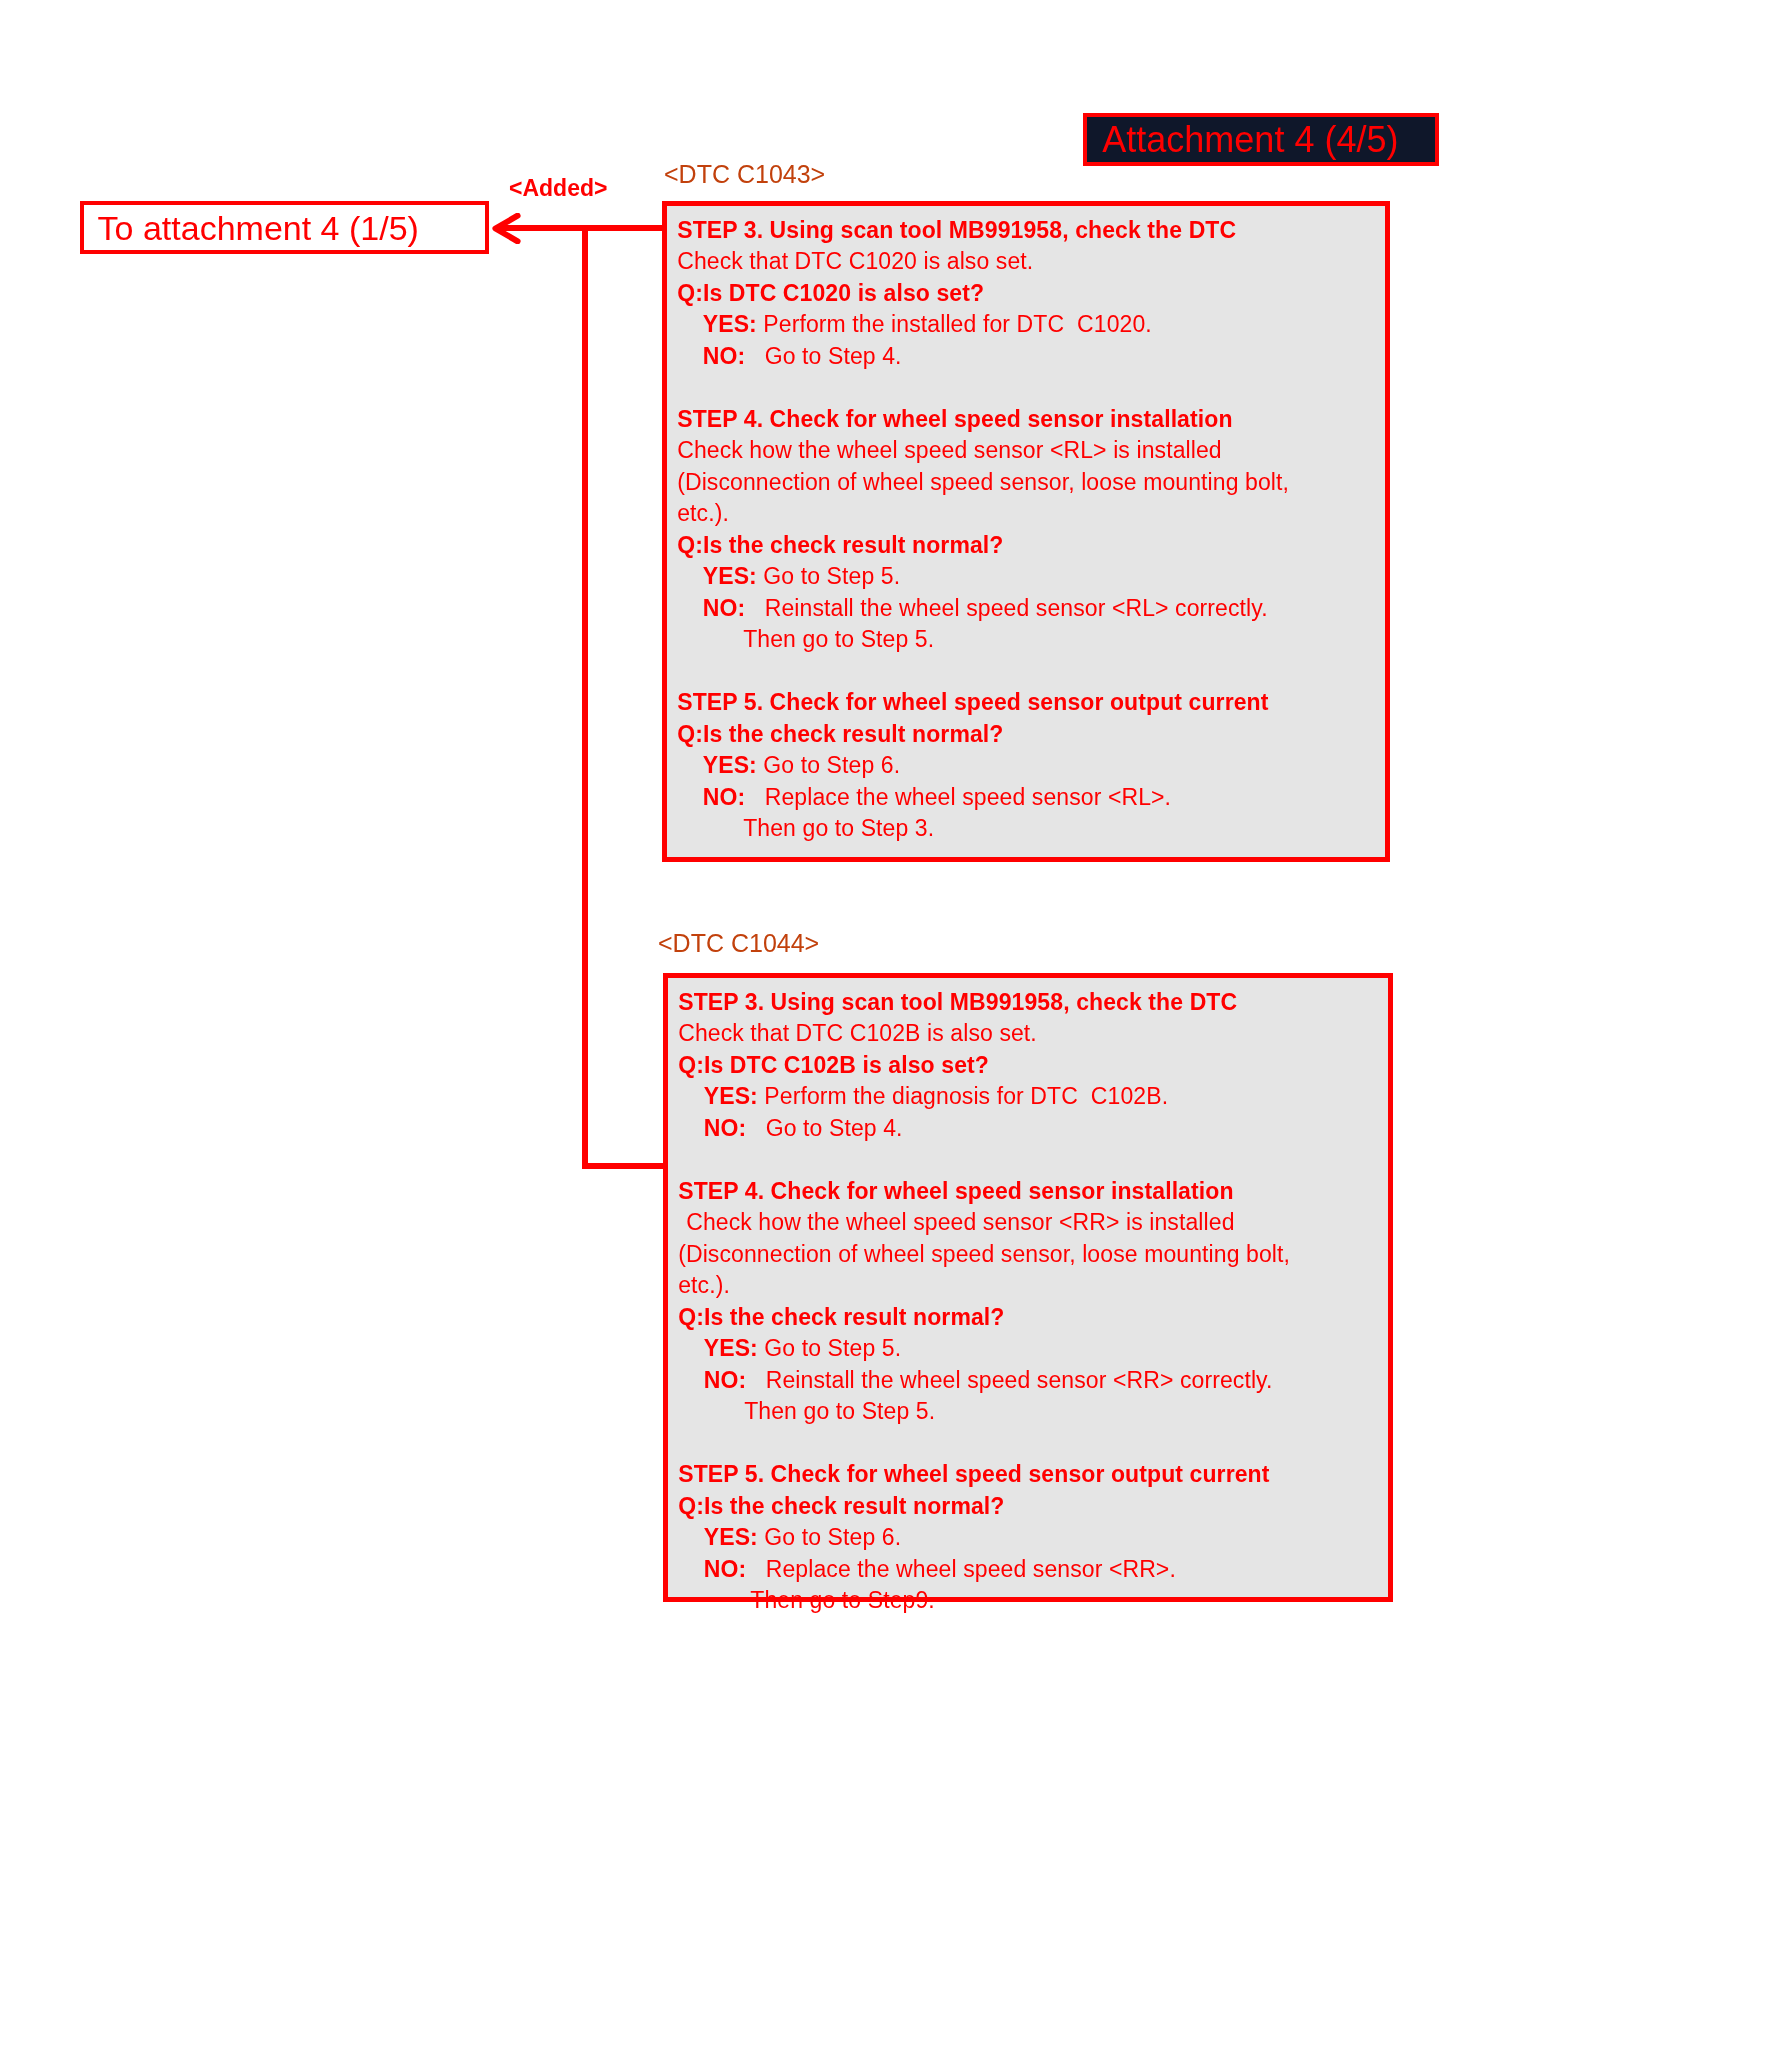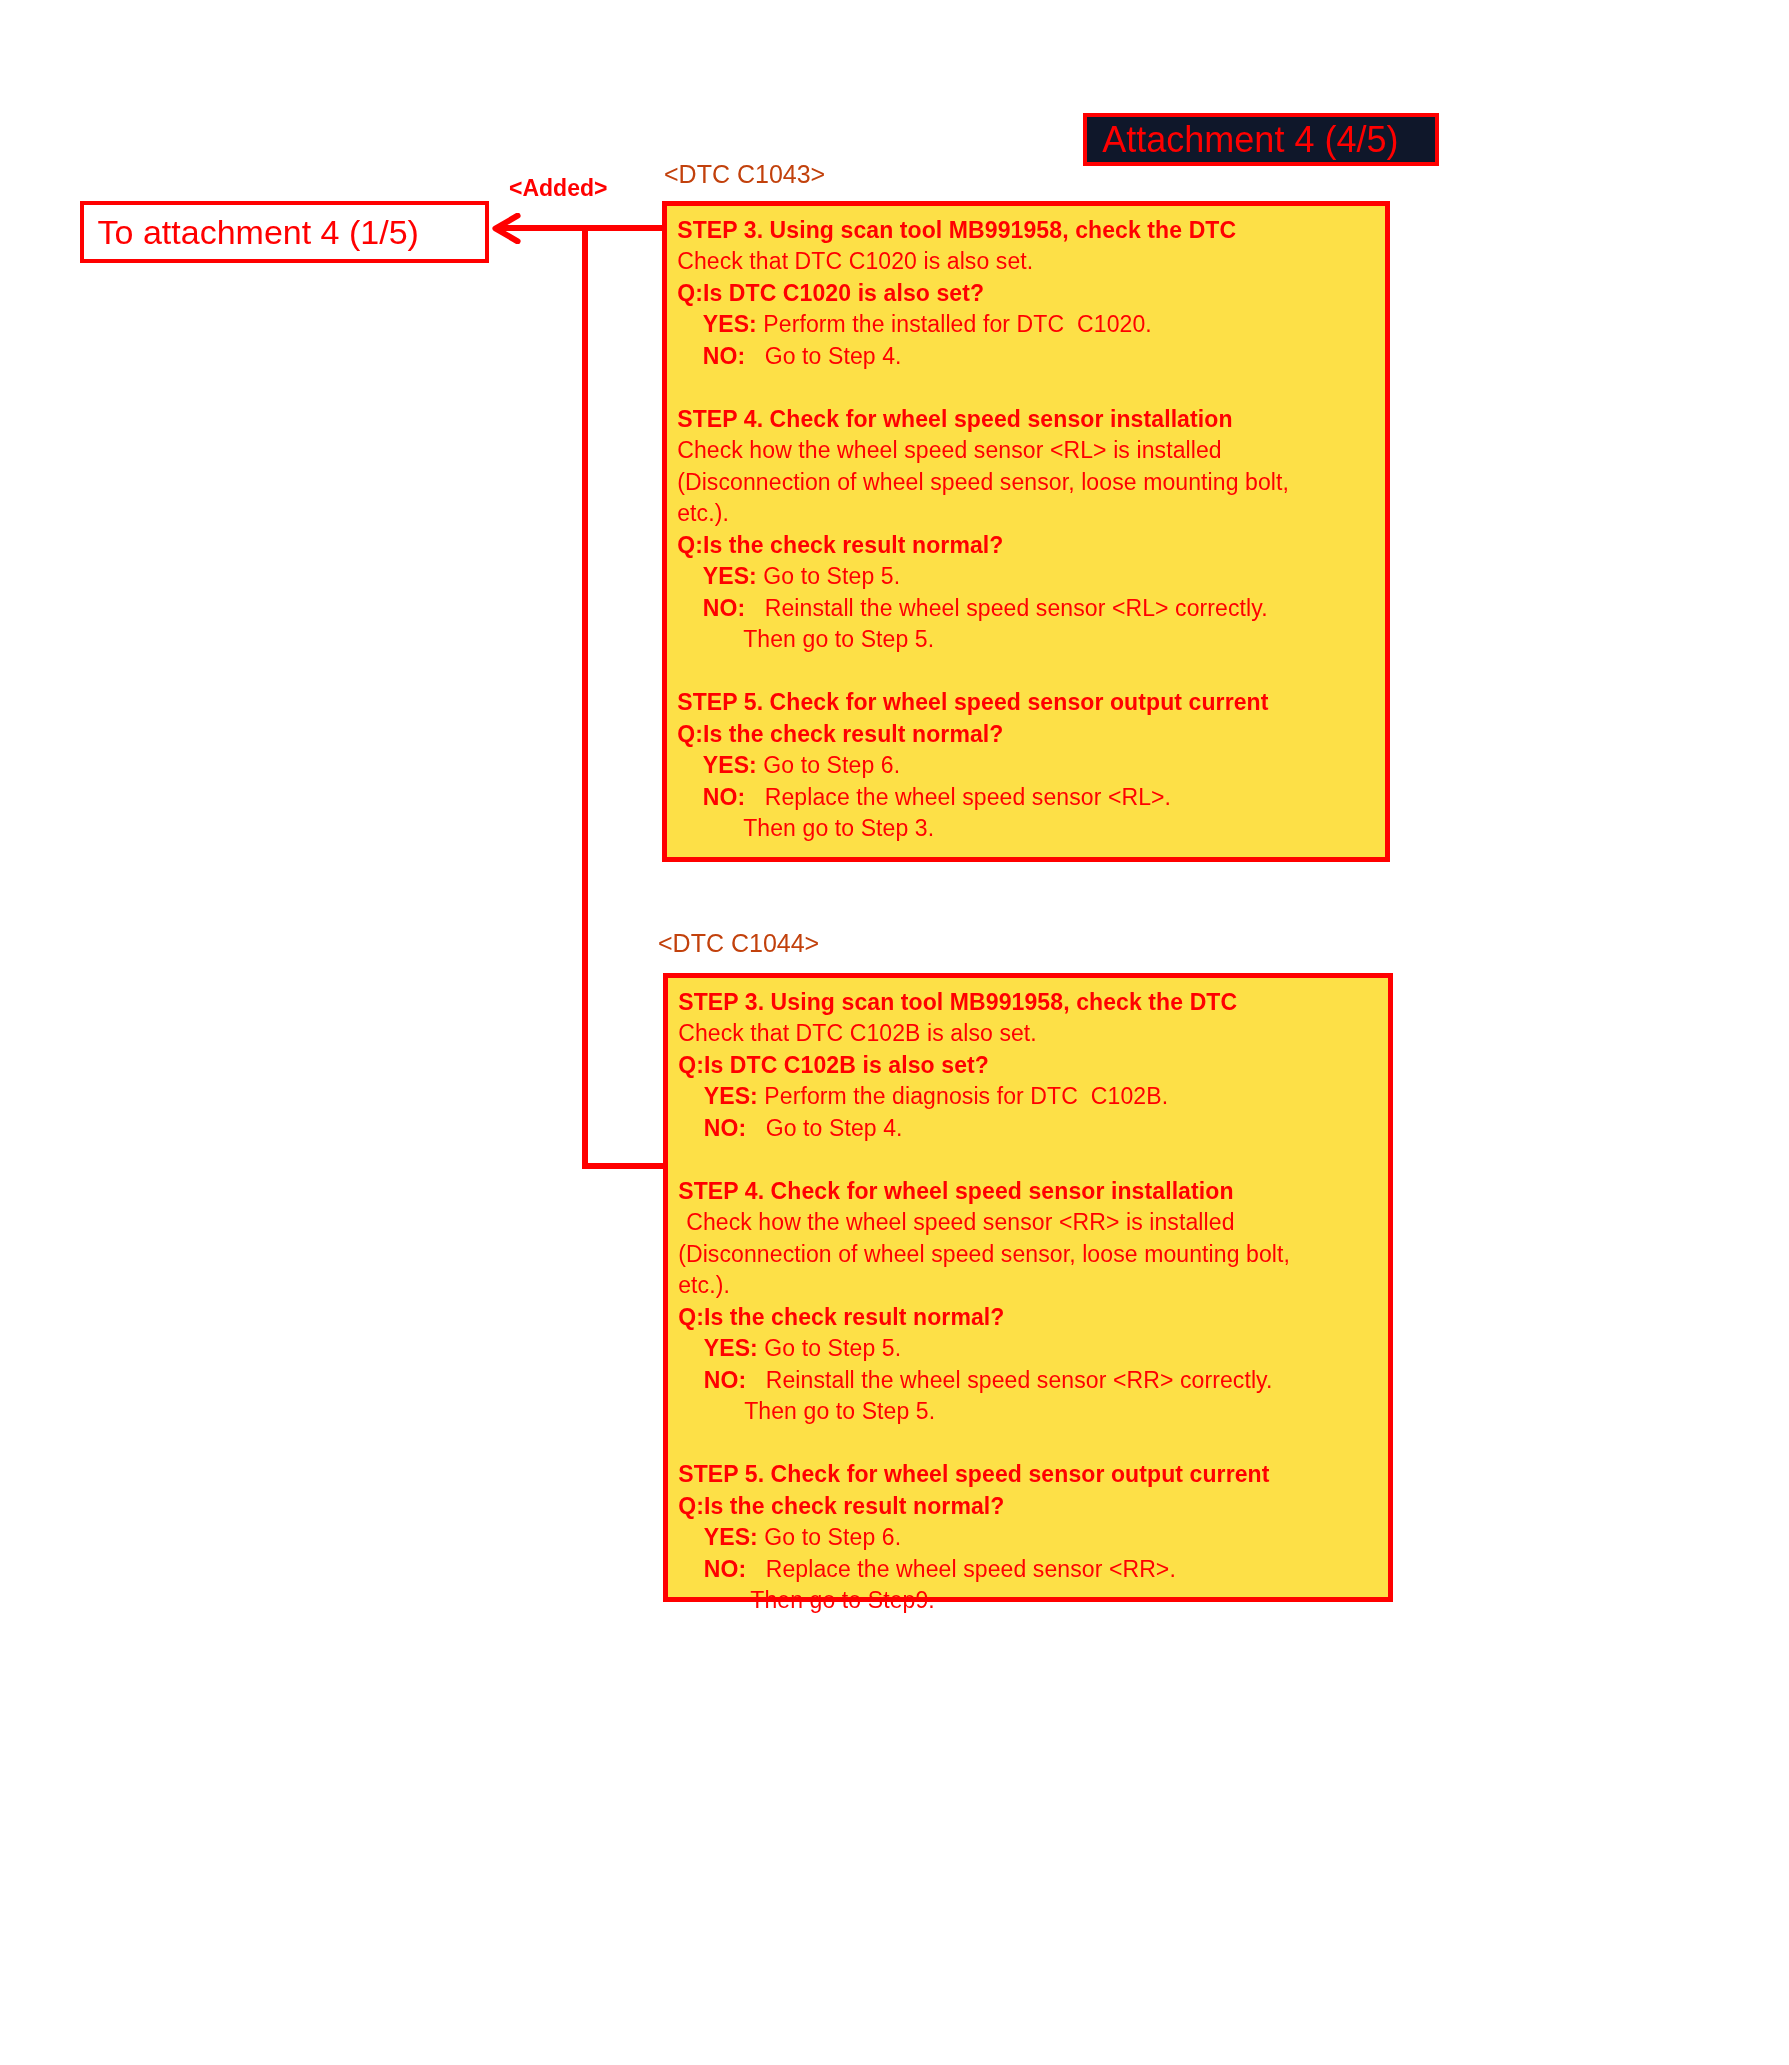--- a/index.html
+++ b/index.html
@@ -41,21 +41,21 @@
     white-space: nowrap;
     font-weight: 400;
   }
 
   
   .toattach-box {
     position: absolute;
     left: 80px;
     top: 201px;
     width: 409px;
-    height: 62px;
+    height: 53px;
     border: 4.3px solid #FF0000;
     box-sizing: border-box;
     background: #ffffff;
   }
   .toattach-box .lbl {
     position: absolute;
     left: 13.6px;
     top: 50%;
     transform: translateY(-50%);
     color: #FF0000;
@@ -121,21 +121,21 @@
     font-weight: 400;
   }
   #dtc-caption-1 { left: 664px; top: 162px; }
   #dtc-caption-2 { left: 658px; top: 931px; }
 
   
   .step-box {
     position: absolute;
     border: 5.1px solid #FF0000;
     box-sizing: border-box;
-    background: #fde047;
+    background: #e5e5e5;
     padding: 8.5px 0 0 10.2px;
   }
   #step-box-1 {
     left: 662px;
     top: 201px;
     width: 728px;
     height: 661px;
   }
   #step-box-2 {
     left: 663px;

